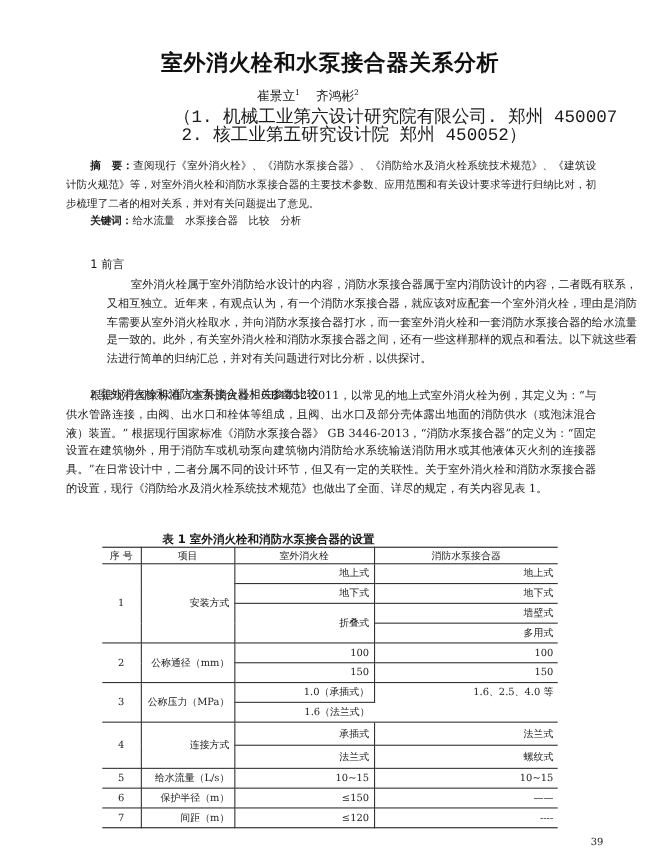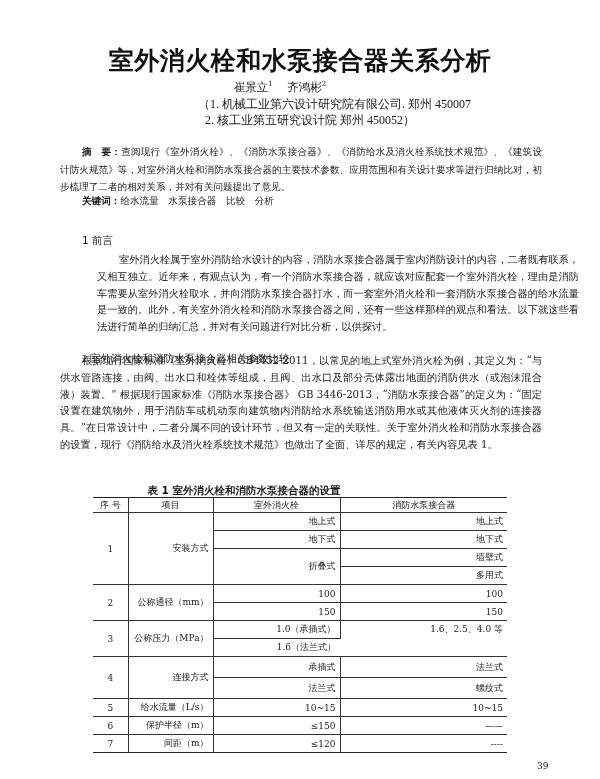--- a/index.html
+++ b/index.html
@@ -1,22 +1,22 @@
 <!DOCTYPE html>
 <html><head>
 <meta charset="utf-8">
 <style>
   html, body { margin: 0; padding: 0; background: #ffffff; }
   body { width: 600px; height: 779px; position: relative; overflow: hidden; color: #1a1a1a;
          font-family: "DejaVu Sans", sans-serif; }
   .abs { position: absolute; }
-  .title { left: 0; width: 600px; top: 44px; text-align: center; font-size: 25px; font-weight: bold; letter-spacing: 0.5px; color: #111; }
+  .title { left: 0; width: 600px; top: 44px; text-align: center; font-size: 20px; font-weight: bold; letter-spacing: 0.5px; color: #111; }
   .authors { left: 0; width: 560px; top: 80px; text-align: center; font-family: "DejaVu Serif", serif; font-size: 11.5px; }
   .authors sup { font-size: 7px; }
-  .aff { left: 158px; font-size: 12px; font-family: Liberation Serif, serif; white-space: nowrap; margin-left: 40px; }
+  .aff { left: 158px; font-size: 16px; font-family: Liberation Mono, monospace; white-space: nowrap; }
   .aff1 { top: 96px; }
   .aff2 { top: 112px; left: 165px; }
   .para { left: 60px; width: 482px; font-family: "DejaVu Serif", serif; font-size: 10.2px; line-height: 16.8px; text-align: justify; }
   .abstract { top: 144px; font-size: 9.6px; line-height: 16.8px; }
   .kw { top: 195px; left: 82px; font-size: 9.6px; font-family: "DejaVu Serif", serif; }
   .lead { font-weight: bold; font-family: Liberation Mono, monospace; }
   .indent { text-indent: 22px; }
   .h1 { top: 234px; left: 82px; font-size: 10.5px; }
   .sec1 { top: 252px; margin-left: 37px; }
   .h2 { top: 352px; left: 82px; font-size: 10.5px; font-family: Liberation Serif, serif; }

